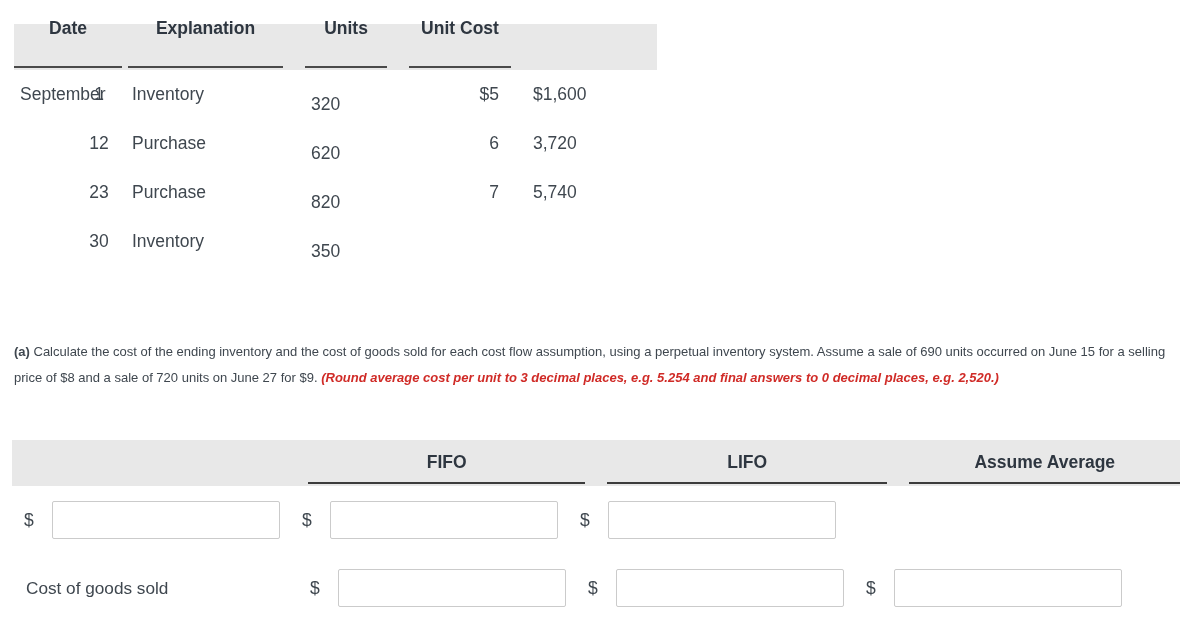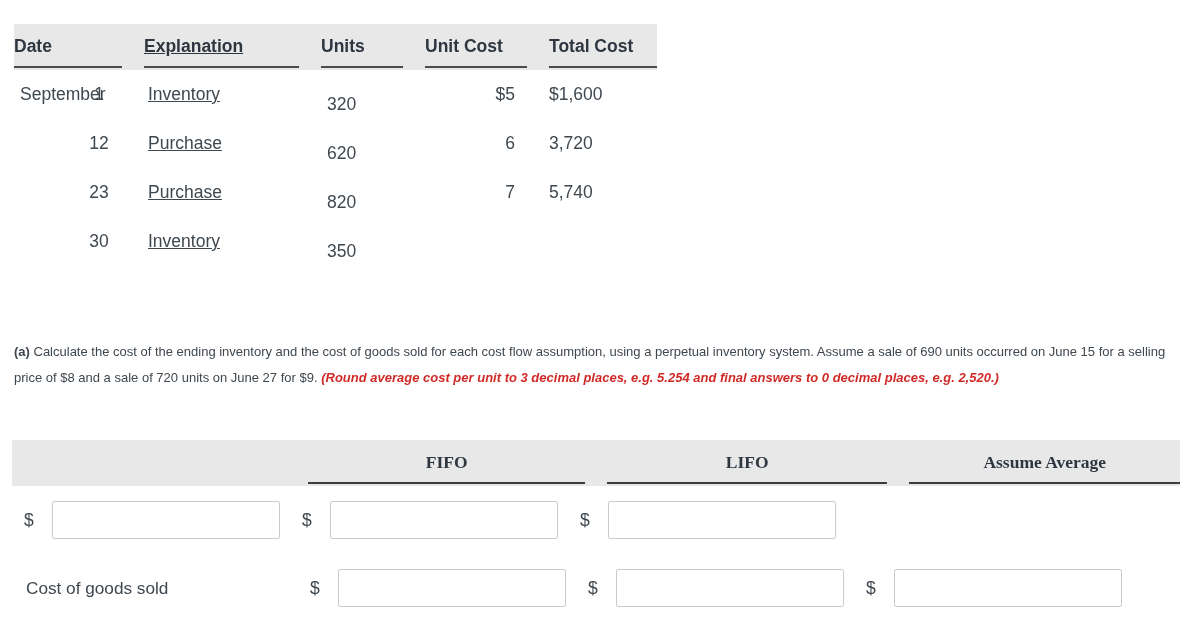--- a/index.html
+++ b/index.html
@@ -21,26 +21,27 @@
   .inv-head {
     background: #e8e8e8;
     display: flex;
     align-items: flex-end;
     height: 46px;
   }
   .inv-head .cell {
     font-weight: bold;
     font-size: 17.5px;
     color: #2e3640;
-    padding-bottom: 9px;
+    padding-bottom: 27px;
     border-bottom: 2px solid #4a4a4a;
     margin-bottom: 2px;
+    text-align: center;
   }
   .c-date   { width: 108px; }
-  .c-expl   { width: 155px; margin-left: 22px; text-decoration: underline; }
+  .c-expl   { width: 155px; margin-left: 6px; }
   .c-units  { width: 82px;  margin-left: 22px; }
   .c-ucost  { width: 102px; margin-left: 22px; }
   .c-tcost  { width: 108px; margin-left: 22px; }
 
   .inv-row {
     display: flex;
     align-items: center;
     height: 49px;
     font-size: 17.5px;
     color: #3f474f;
@@ -74,21 +75,20 @@
   .ans-table {
     position: absolute;
     left: 12px; top: 440px;
     width: 1168px;
   }
   .ans-head {
     background: #e8e8e8;
     display: flex;
     align-items: flex-end;
     height: 46px;
-    font-family: Liberation Serif, serif;
   }
   .ans-head .lead { width: 286px; }
   .ans-head .cell {
     font-weight: bold;
     font-size: 17.5px;
     color: #2e3640;
     text-align: center;
     padding-bottom: 9px;
     border-bottom: 2px solid #3c3c3c;
     margin-bottom: 2px;
@@ -141,21 +141,20 @@
 
 <div class="page">
 
   <div class="inv-table">
 
     <div class="inv-head">
       <div class="cell c-date">Date</div>
       <div class="cell c-expl">Explanation</div>
       <div class="cell c-units">Units</div>
       <div class="cell c-ucost">Unit Cost</div>
-      <div class="cell c-tcost">Total Cost</div>
     </div>
 
     <div class="inv-row">
       <div class="cell c-date">
         <span class="month">September</span>
         <span class="day">1</span>
       </div>
       <div class="cell c-expl">Inventory</div>
       <div class="cell c-units">320</div>
       <div class="cell c-ucost">$5</div>

